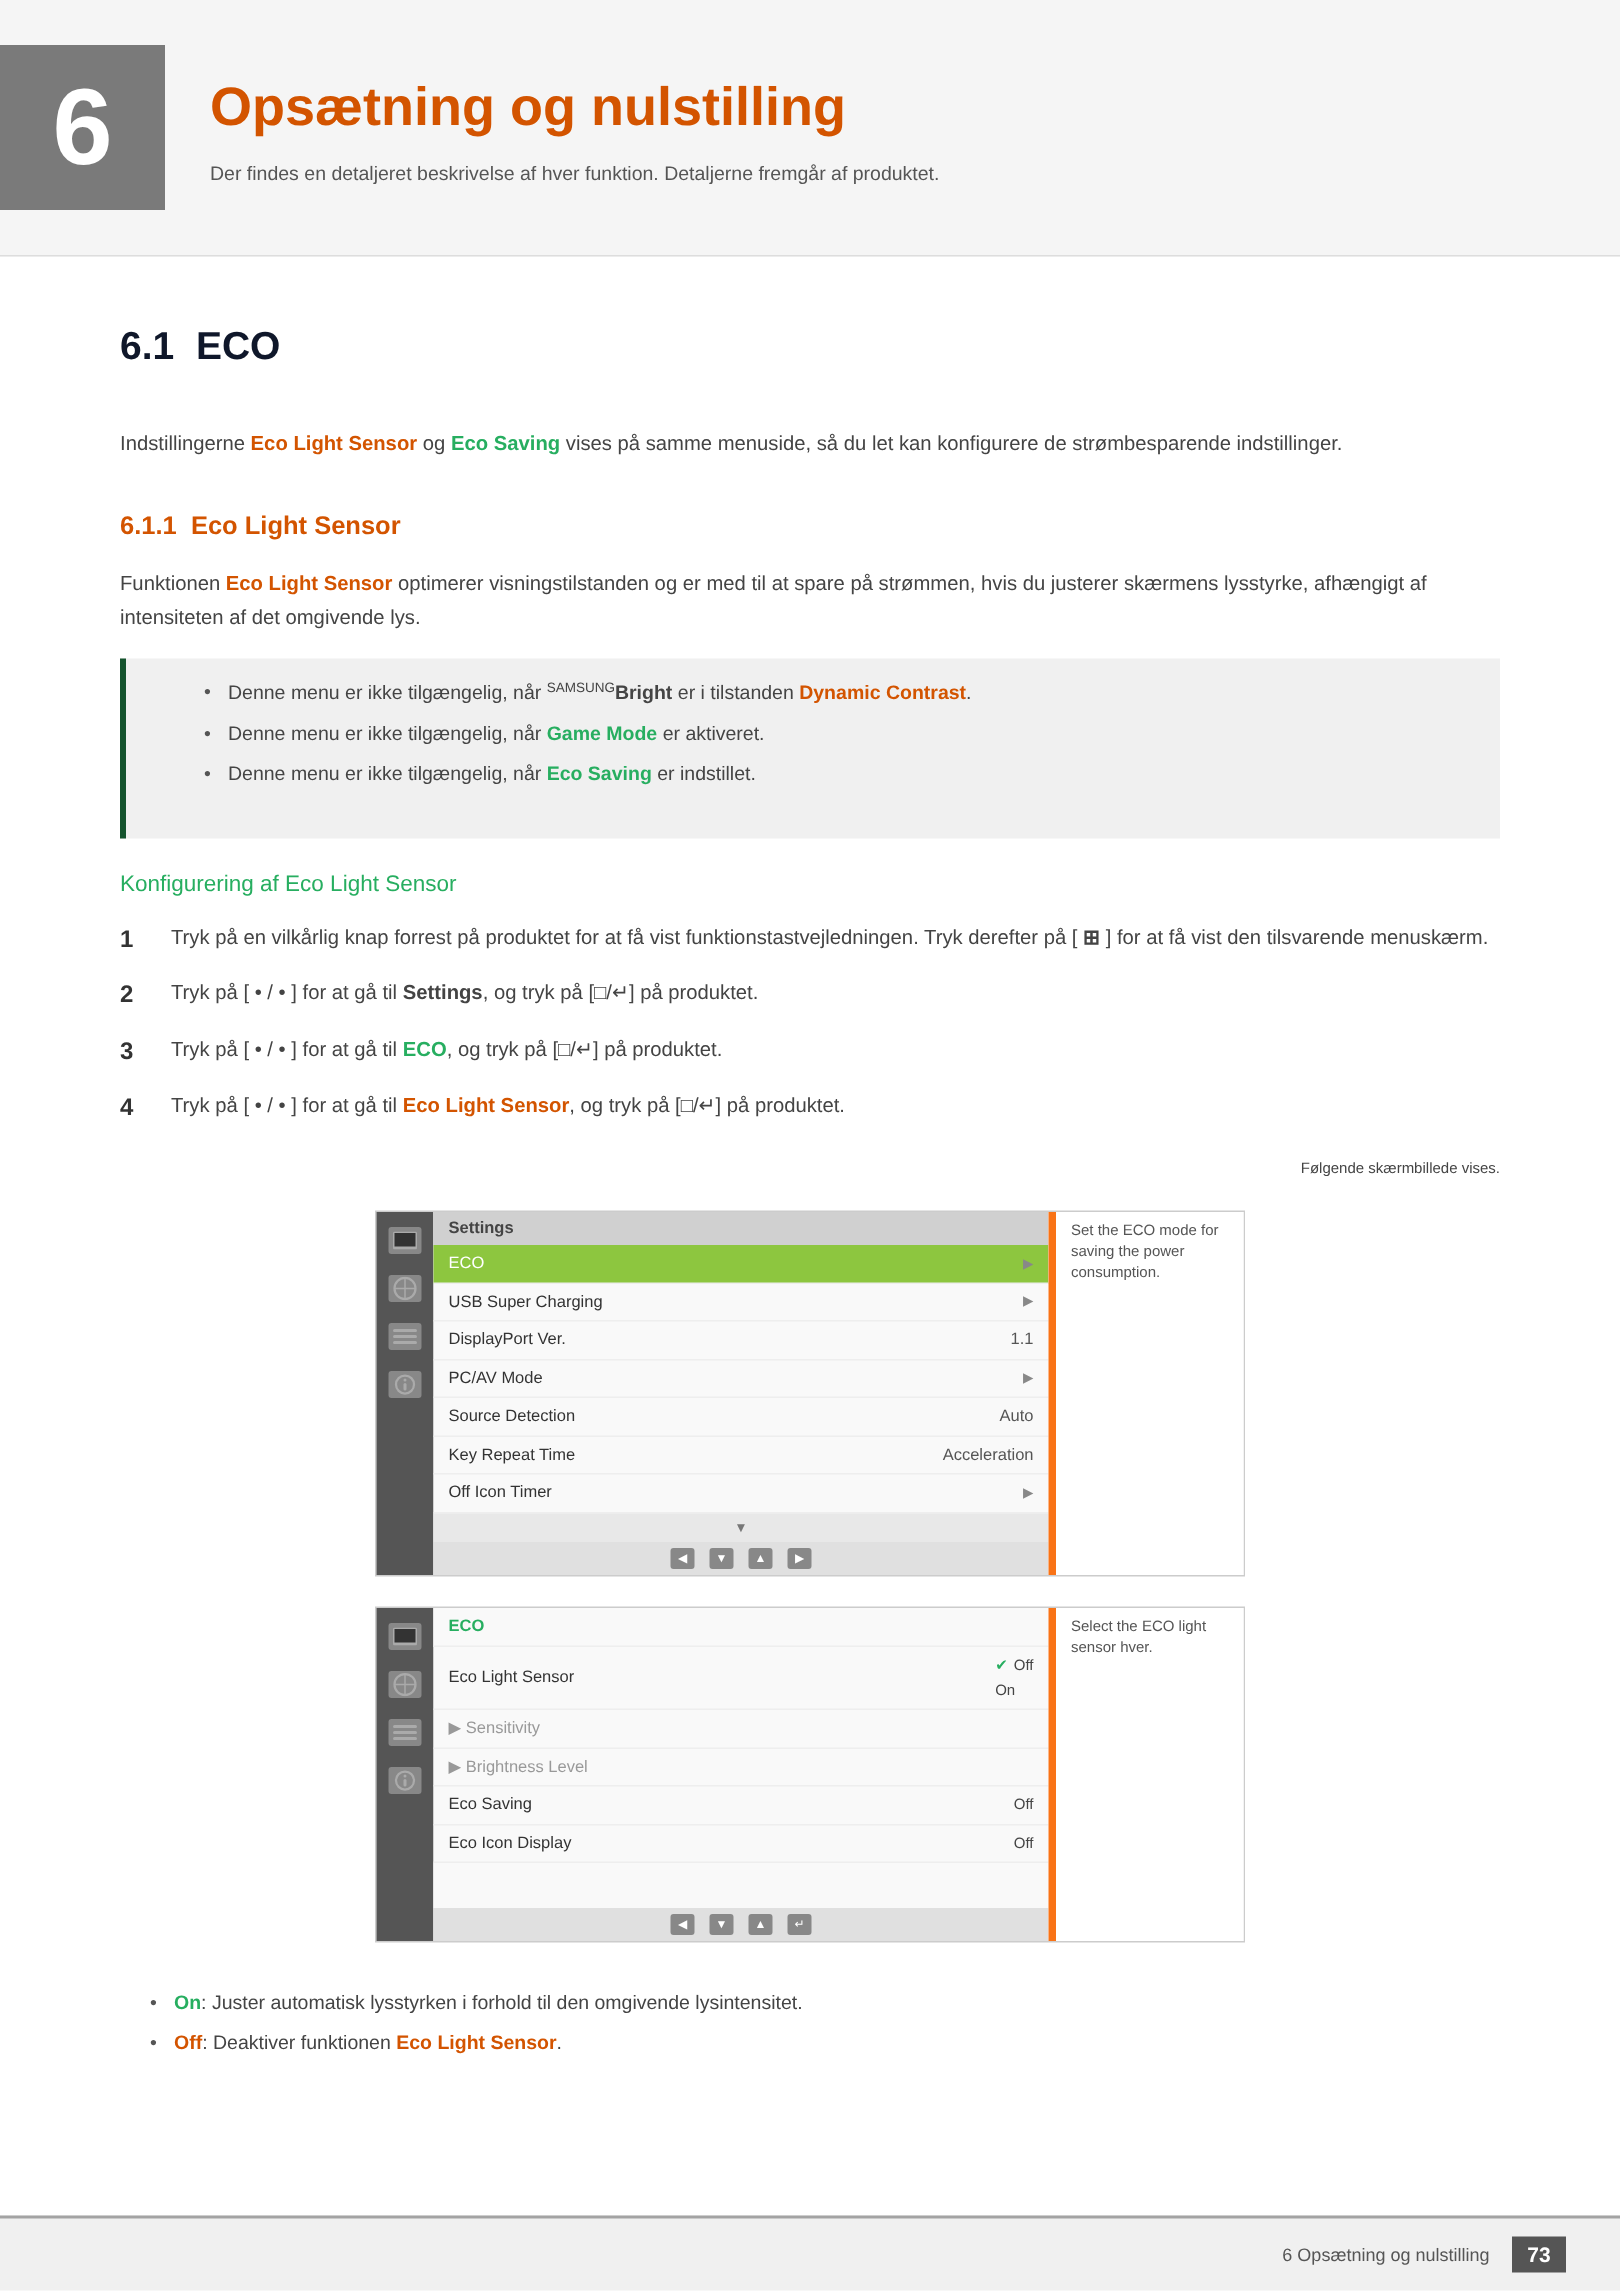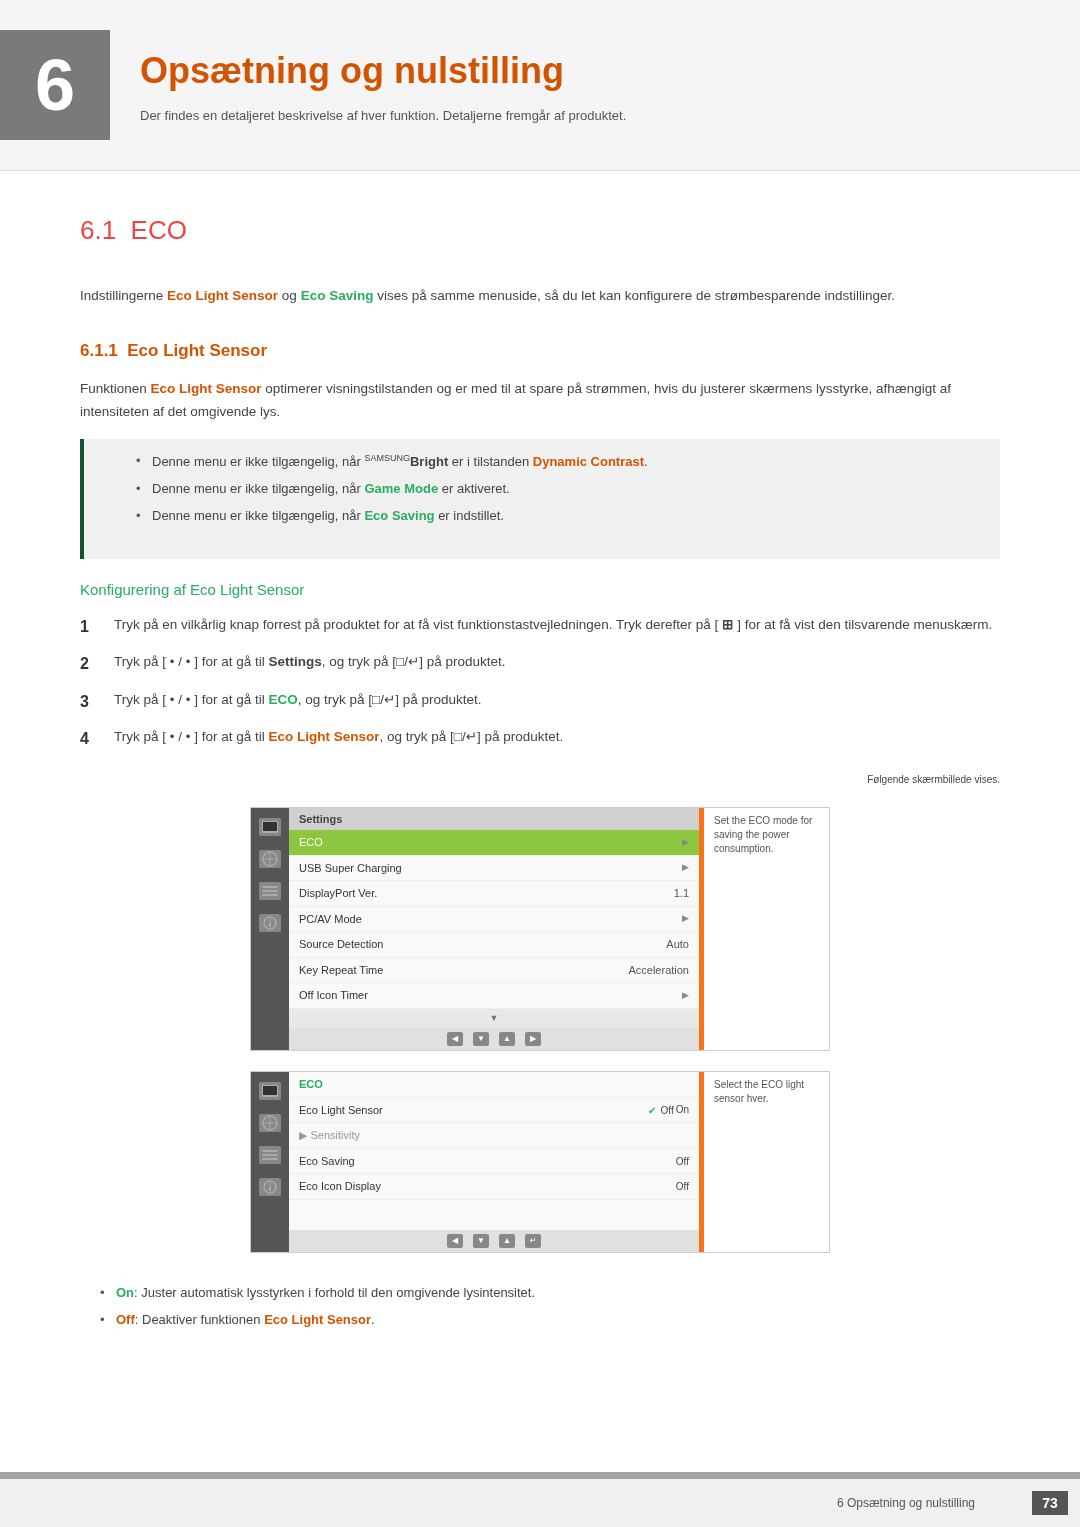--- a/index.html
+++ b/index.html
@@ -55,22 +55,22 @@
       color: #555;
     }
 
     
     .content {
       padding: 0 80px;
     }
 
     .section-title {
       font-size: 26px;
-      font-weight: normal;
-      color: #ef4444;
+      font-weight: bold;
+      color: #0f172a;
       margin-bottom: 25px;
       padding-bottom: 10px;
     }
 
     .intro-text {
       font-size: 13.5px;
       color: #444;
       margin-bottom: 30px;
       line-height: 1.7;
     }
@@ -307,24 +307,23 @@
 
     
     .page-footer {
       position: absolute;
       bottom: 0;
       left: 0;
       right: 0;
       display: flex;
       align-items: center;
       justify-content: flex-end;
-      padding: 12px 12px;
-      border-top: 7px solid #a3a3a3;
+      padding: 12px 36px;
+      border-top: 2px solid #a3a3a3;
       background: #f0f0f0;
-      gap: 42px;
     }
 
     .footer-chapter {
       font-size: 12px;
       color: #555;
       margin-right: 15px;
     }
 
     .footer-page {
       background: #555;
@@ -532,27 +531,31 @@
                 <circle cx="9" cy="9" r="6" fill="none" stroke="#aaa" stroke-width="1.5"></circle>
                 <circle cx="9" cy="6" r="1" fill="#aaa"></circle>
                 <rect x="8" y="8" width="2" height="5" rx="1" fill="#aaa"></rect>
               </svg>
           </div>
         </div>
         <div class="monitor-main">
           <div class="eco-header">ECO</div>
           <div class="eco-menu-item">
             <span class="item-label">Eco Light Sensor</span>
-            <span style="display:flex;flex-direction:row;gap:2px;">
+            <span style="display:flex;flex-direction:column;gap:2px;">
               <span><span class="item-check">✔</span><span class="item-value">Off</span></span>
               <span class="item-value">On</span>
             </span>
           </div>
           <div class="eco-menu-item">
             <span class="item-label" style="color:#999;">▶ Sensitivity</span>
+            <span class="item-value"></span>
+          </div>
+          <div class="eco-menu-item">
+            <span class="item-label" style="color:#999;">▶ Brightness Level</span>
             <span class="item-value"></span>
           </div>
           <div class="eco-menu-item">
             <span class="item-label">Eco Saving</span>
             <span class="item-value">Off</span>
           </div>
           <div class="eco-menu-item">
             <span class="item-label">Eco Icon Display</span>
             <span class="item-value">Off</span>
           </div>

